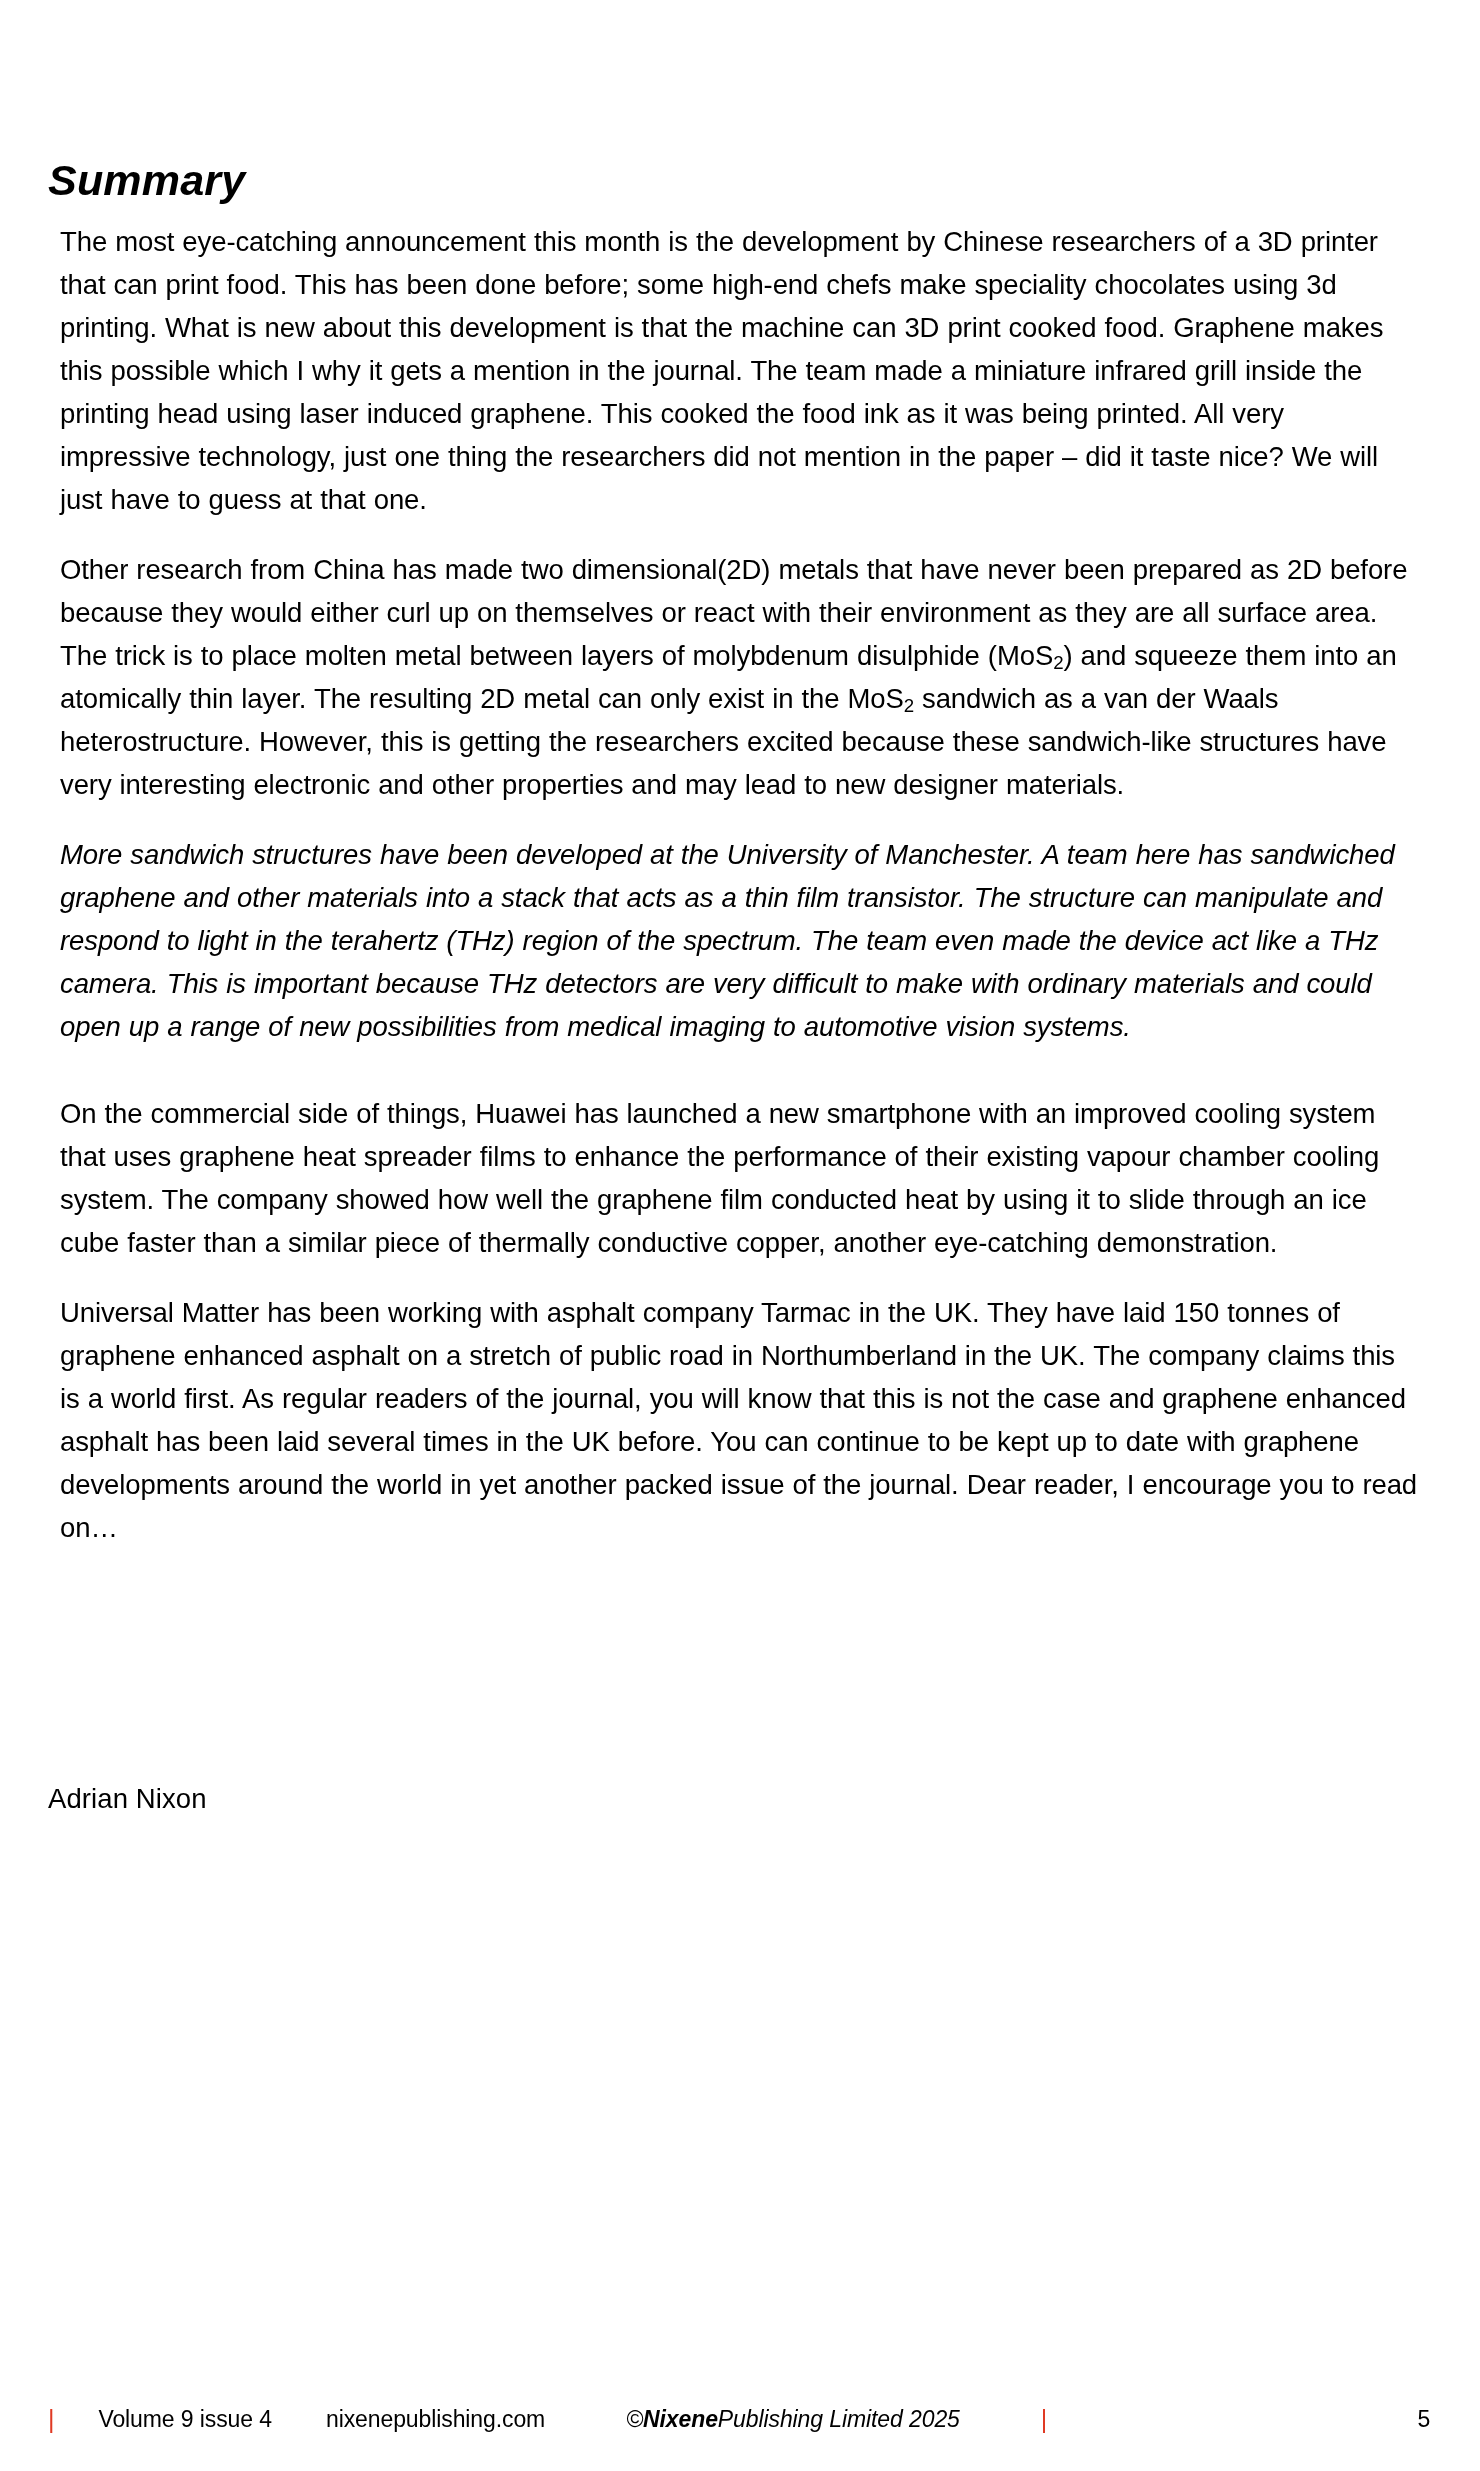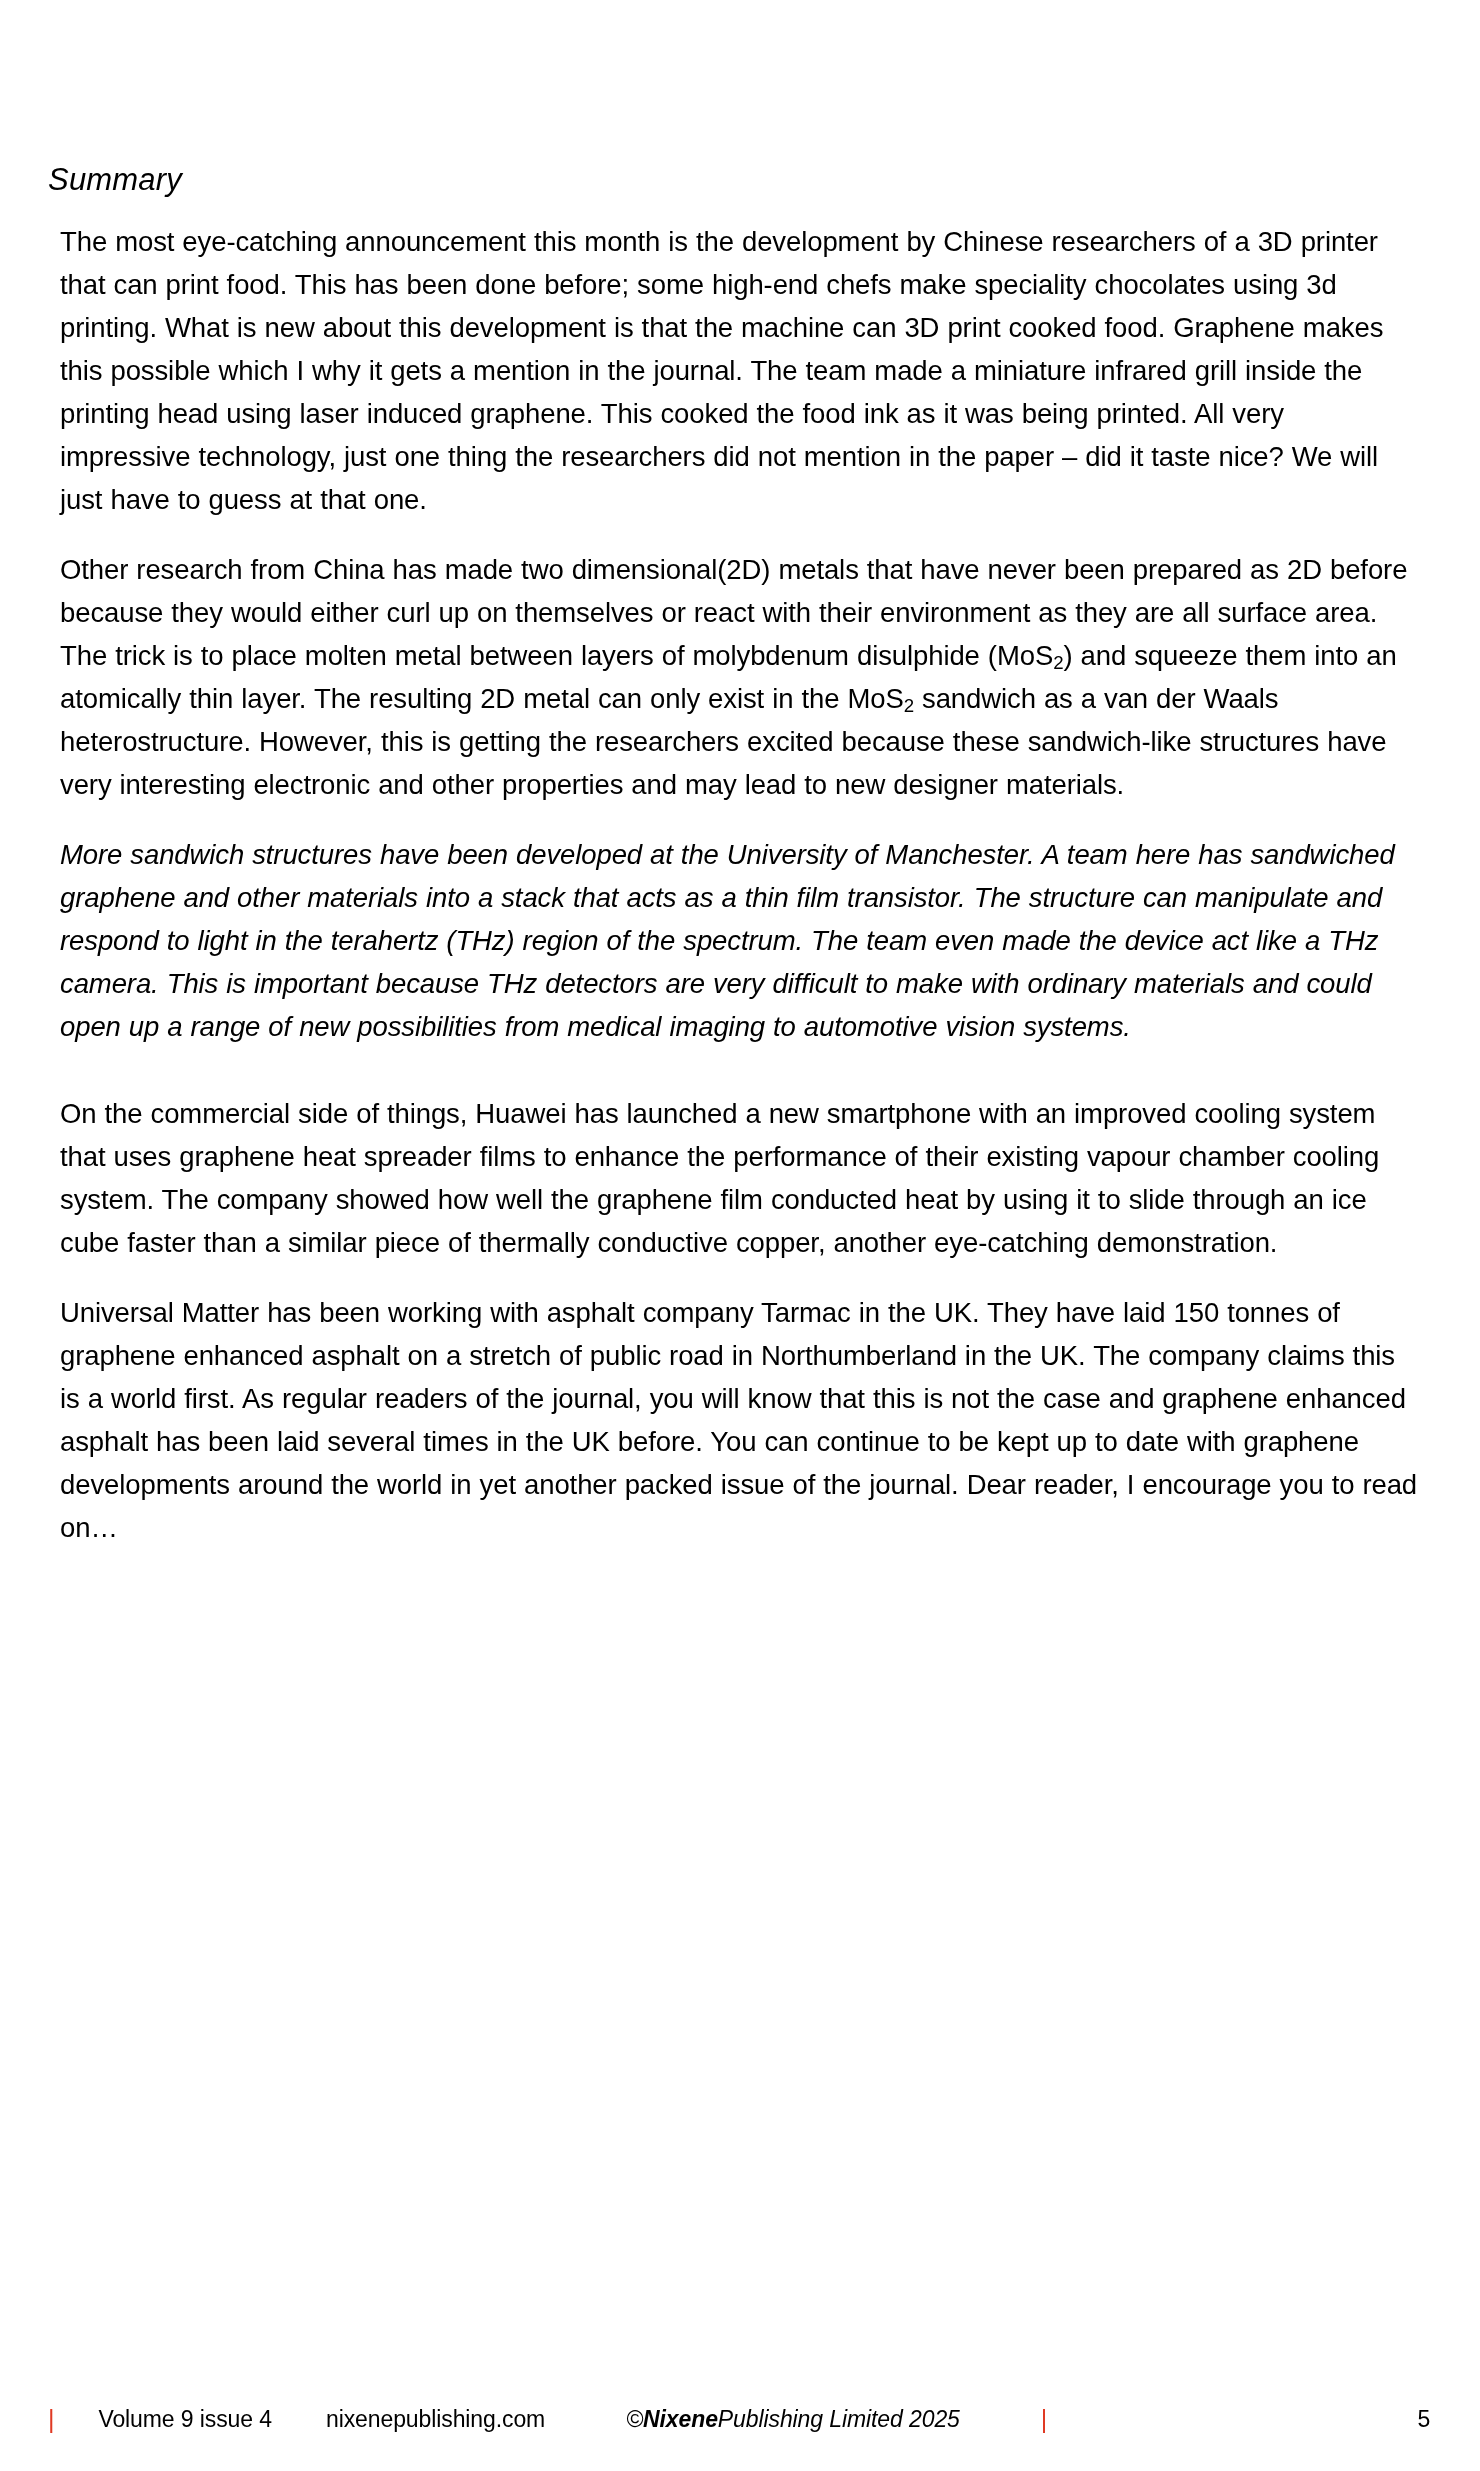--- a/index.html
+++ b/index.html
@@ -47,22 +47,22 @@
   }
   .masthead-logo .brand-light {
     font-weight: 400;
   }
 
   
   .section-title {
     position: absolute;
     top: 128px;
     left: 48px;
-    font-size: 31px;
-    font-weight: normal;
+    font-size: 43px;
+    font-weight: bold;
     font-style: italic;
     letter-spacing: 0.2px;
     line-height: 42px;
     margin-top: 31px;
   }
 
   
   .body-wrap {
     position: absolute;
     top: 220px;
@@ -155,20 +155,21 @@
     <p class="body-par"><span>Other research from China has made two dimensional(2D) metals that have never been prepared as 2D before because they would either curl up on themselves or react with their environment as they are all surface area.  The trick is to place molten metal between layers of molybdenum disulphide (MoS</span><sub>2</sub><span>) and squeeze them into an atomically thin layer.  The resulting 2D metal can only exist in the MoS</span><sub>2</sub><span> sandwich as a van der Waals heterostructure.  However, this is getting the researchers excited because these sandwich-like structures have very interesting electronic and other properties and may lead to new designer materials.</span></p>
 
     <p class="body-par gap-large">More sandwich structures have been developed at the University of Manchester.  A team here has sandwiched graphene and other materials into a stack that acts as a thin film transistor.  The structure can manipulate and respond to light in the terahertz (THz) region of the spectrum.  The team even made the device act like a THz camera.  This is important because THz detectors are very difficult to make with ordinary materials and could open up a range of new possibilities from medical imaging to automotive vision systems.</p>
 
     <p class="body-par">On the commercial side of things, Huawei has launched a new smartphone with an improved cooling system that uses graphene heat spreader films to enhance the performance of their existing vapour chamber cooling system.  The company showed how well the graphene film conducted heat by using it to slide through an ice cube faster than a similar piece of thermally conductive copper, another eye-catching demonstration.</p>
 
     <p class="body-par">Universal Matter has been working with asphalt company Tarmac in the UK.  They have laid 150 tonnes of graphene enhanced asphalt on a stretch of public road in Northumberland in the UK.  The company claims this is a world first.  As regular readers of the journal, you will know that this is not the case and graphene enhanced asphalt has been laid several times in the UK before.  You can continue to be kept up to date with graphene developments around the world in yet another packed issue of the journal.  Dear reader, I encourage you to read on…</p>
   </div>
 
   <div class="signoff">
+    <div class="author">Adrian Nixon</div>
   </div>
 
   <div class="footer">
     <span class="rule rule-left">|</span>
     <span class="f-vol">Volume 9 issue 4</span>
     <span class="f-site">nixenepublishing.com</span>
     <span class="f-copy"><span>©</span><b>Nixene</b><span>Publishing Limited 2025</span></span>
     <span class="rule rule-right">|</span>
     <span class="f-page">5</span>
   </div>

